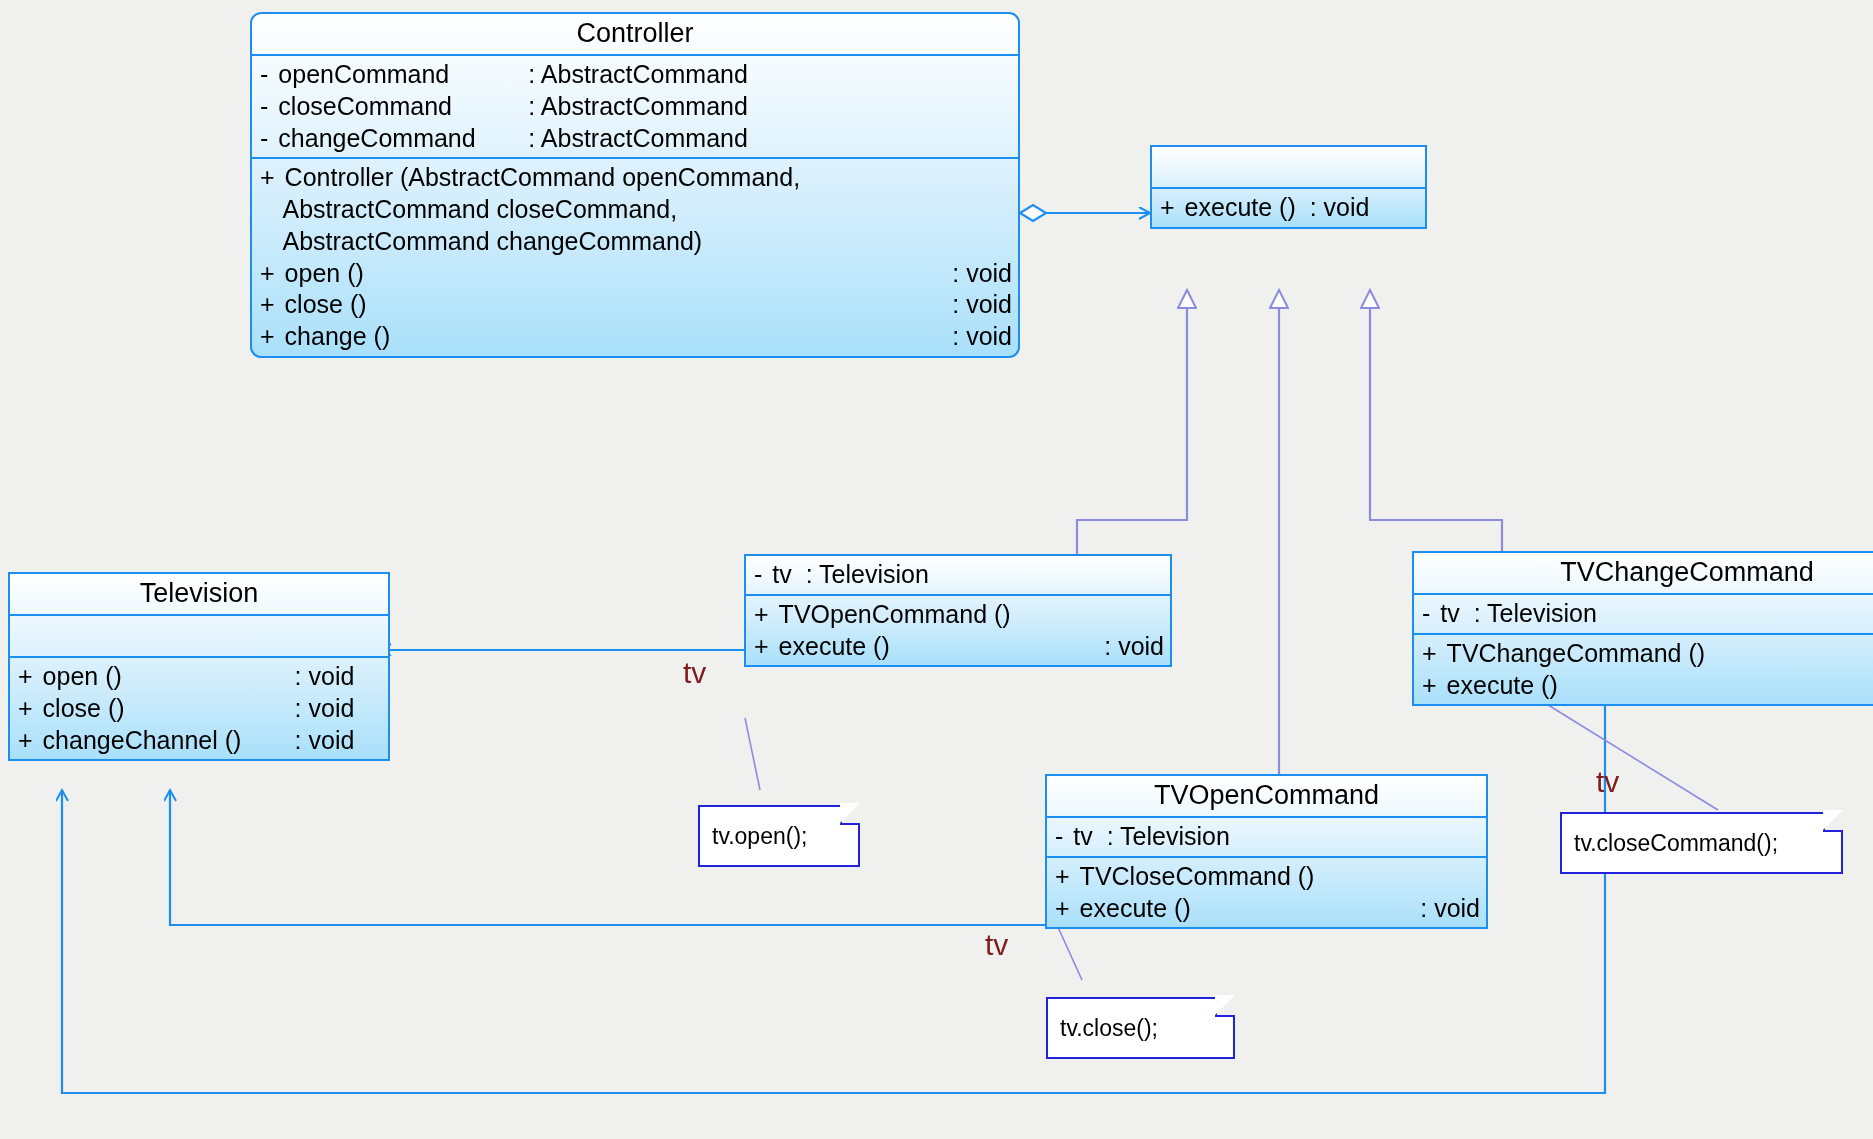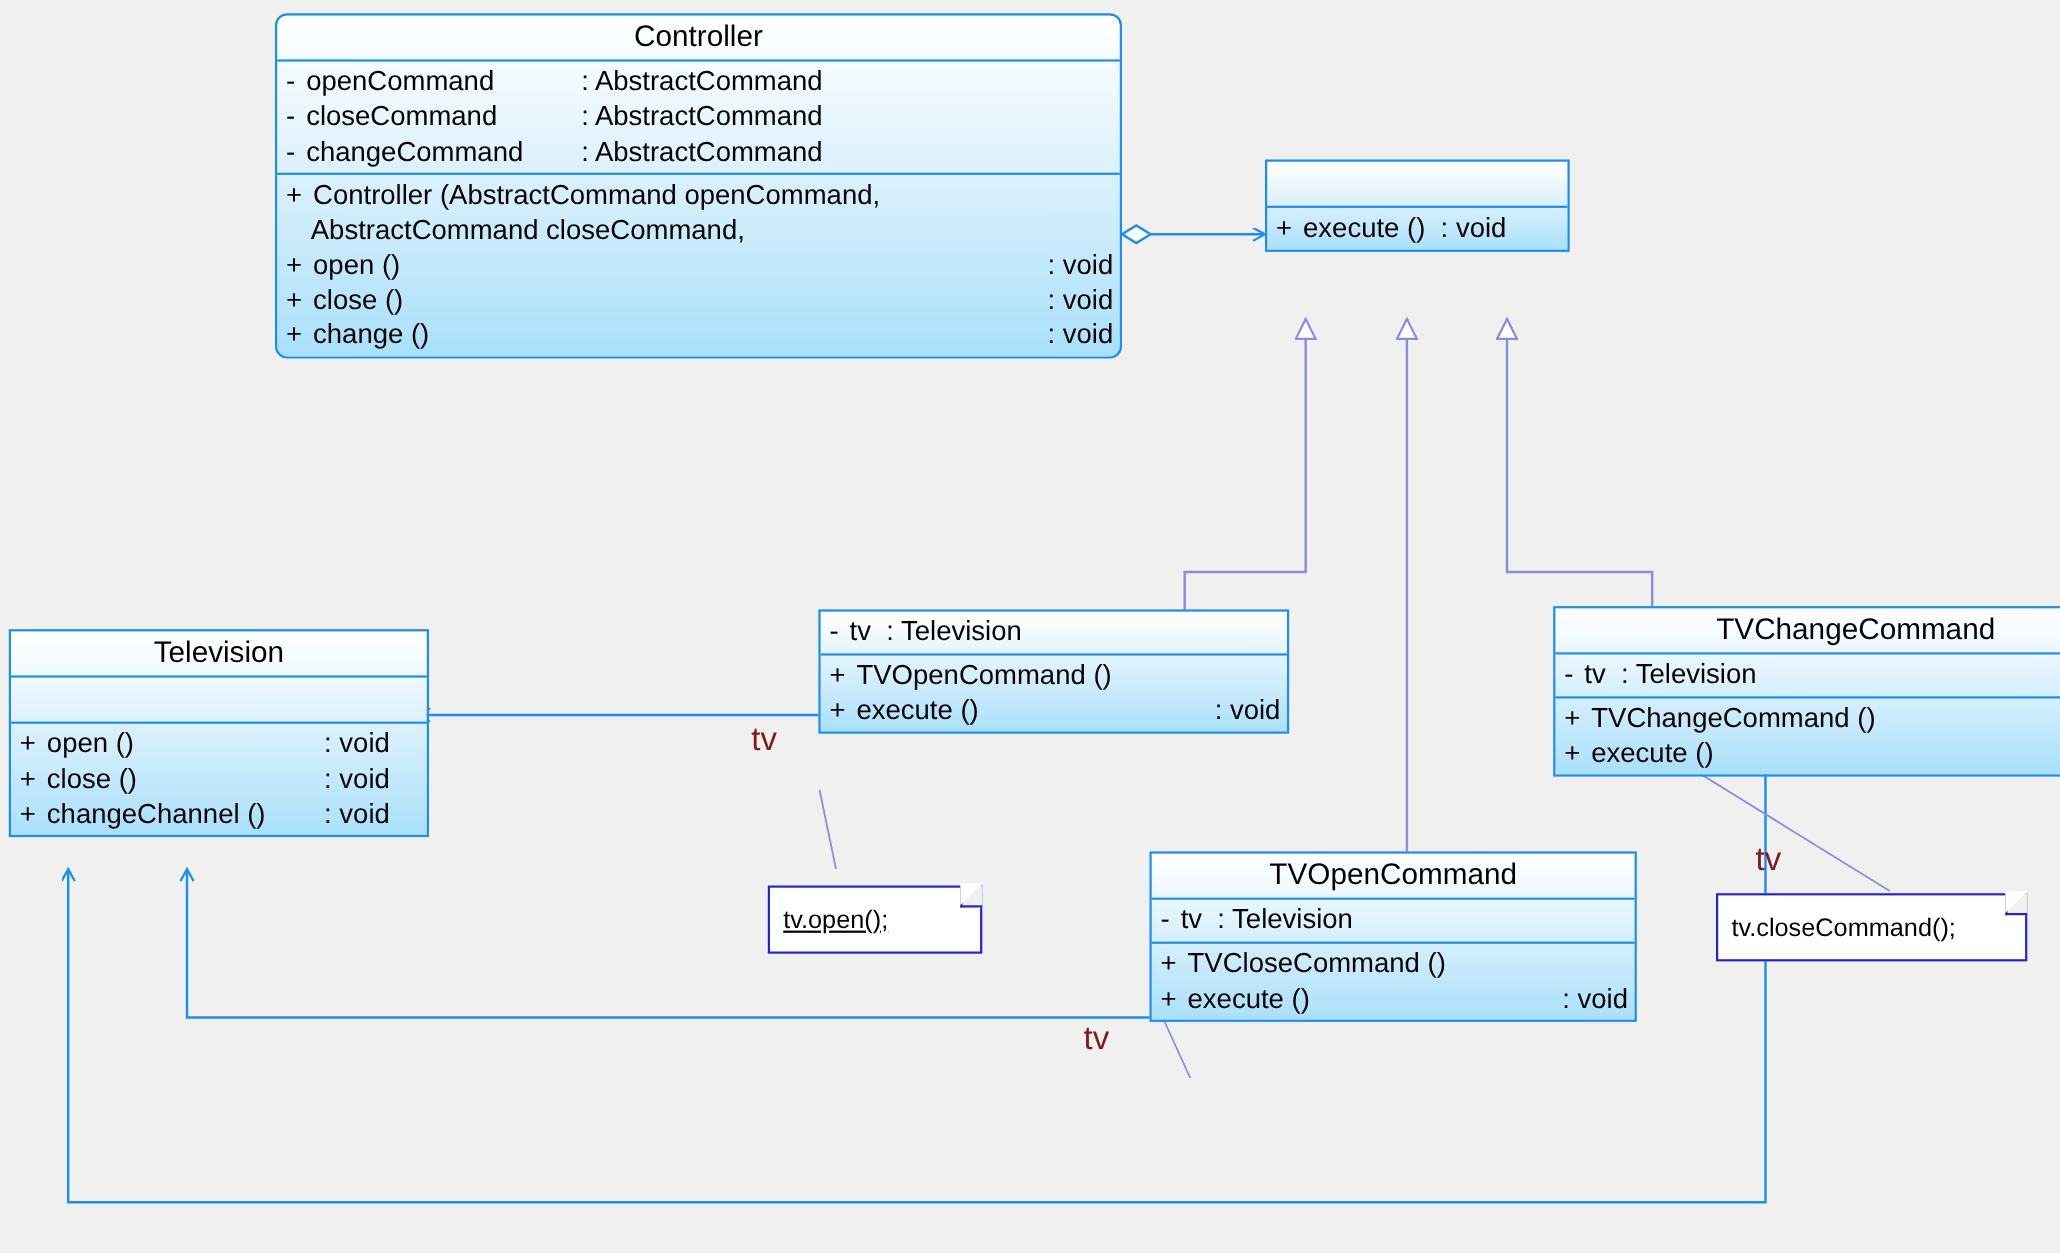--- a/index.html
+++ b/index.html
@@ -129,20 +129,21 @@
   <div class="uml" style="left:250px;top:12px;width:770px;border-radius:11px;">
     <div class="title">Controller</div>
     <div class="compartment">
       <div class="row"><span class="lead">-</span><span class="mid" style="padding-left:10px;width:250px;flex:0 0 250px">openCommand</span><span class="mid">: AbstractCommand</span></div>
       <div class="row"><span class="lead">-</span><span class="mid" style="padding-left:10px;width:250px;flex:0 0 250px">closeCommand</span><span class="mid">: AbstractCommand</span></div>
       <div class="row"><span class="lead">-</span><span class="mid" style="padding-left:10px;width:250px;flex:0 0 250px">changeCommand</span><span class="mid">: AbstractCommand</span></div>
     </div>
     <div class="compartment last">
       <div class="row"><span class="lead">+</span><span class="mid" style="padding-left:10px">Controller (AbstractCommand openCommand,</span></div>
       <div class="row"><span class="lead"></span><span class="mid" style="padding-left:10px">  AbstractCommand closeCommand,</span></div>
+      <div class="row"><span class="lead"></span><span class="mid" style="padding-left:10px">  AbstractCommand changeCommand)</span></div>
       <div class="row"><span class="lead">+</span><span class="mid" style="padding-left:10px">open ()</span><span class="ret">: void</span></div>
       <div class="row"><span class="lead">+</span><span class="mid" style="padding-left:10px">close ()</span><span class="ret">: void</span></div>
       <div class="row"><span class="lead">+</span><span class="mid" style="padding-left:10px">change ()</span><span class="ret">: void</span></div>
     </div>
   </div>
 
   <div class="uml" style="left:1150px;top:145px;width:277px;">
     <div class="compartment">
       <div class="empty"></div>
     </div>
@@ -188,25 +189,29 @@
     <div class="title">TVChangeCommand</div>
     <div class="compartment">
       <div class="row"><span class="lead">-</span><span class="mid" style="padding-left:10px">tv  : Television</span></div>
     </div>
     <div class="compartment last">
       <div class="row"><span class="lead">+</span><span class="mid" style="padding-left:10px">TVChangeCommand ()</span></div>
       <div class="row"><span class="lead">+</span><span class="mid" style="padding-left:10px">execute ()</span><span class="ret">: void</span></div>
     </div>
   </div>
 
-  <div class="note" style="left:698px;top:805px;width:195px;height:62px;text-decoration:underline;">
+  <div class="note" style="left:698px;top:805px;width:162px;height:62px;">
     <span class="fold"></span>
     <span class="txt">tv.open();</span>
   </div>
 
+  <div class="note" style="left:1046px;top:997px;width:189px;height:62px;">
+    <span class="fold"></span>
+    <span class="txt">tv.close();</span>
+  </div>
 
   <div class="note" style="left:1560px;top:812px;width:283px;height:62px;">
     <span class="fold"></span>
     <span class="txt">tv.closeCommand();</span>
   </div>
 
   <div class="rolelabel" style="left:683px;top:656px;">tv</div>
   <div class="rolelabel" style="left:985px;top:928px;">tv</div>
   <div class="rolelabel" style="left:1596px;top:765px;">tv</div>
 

